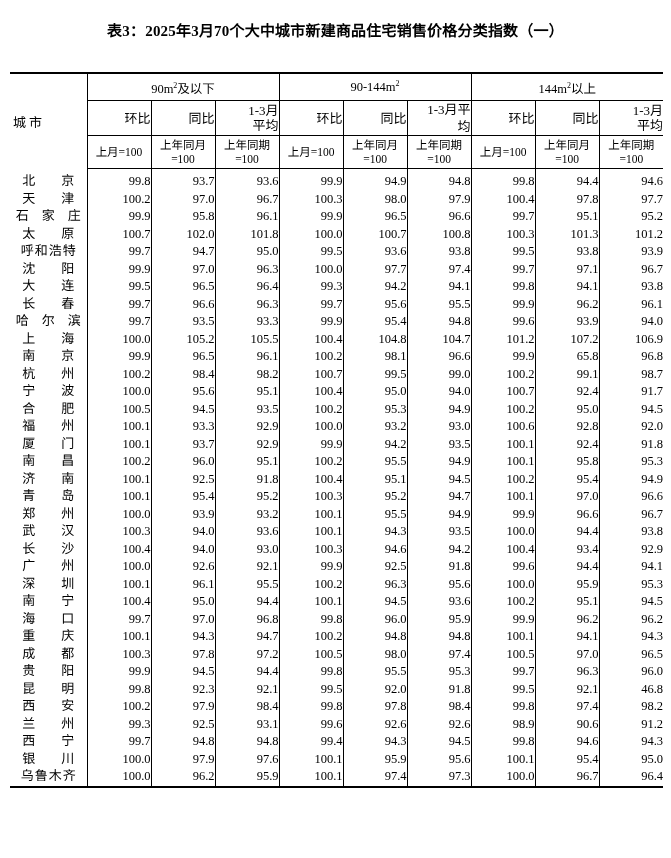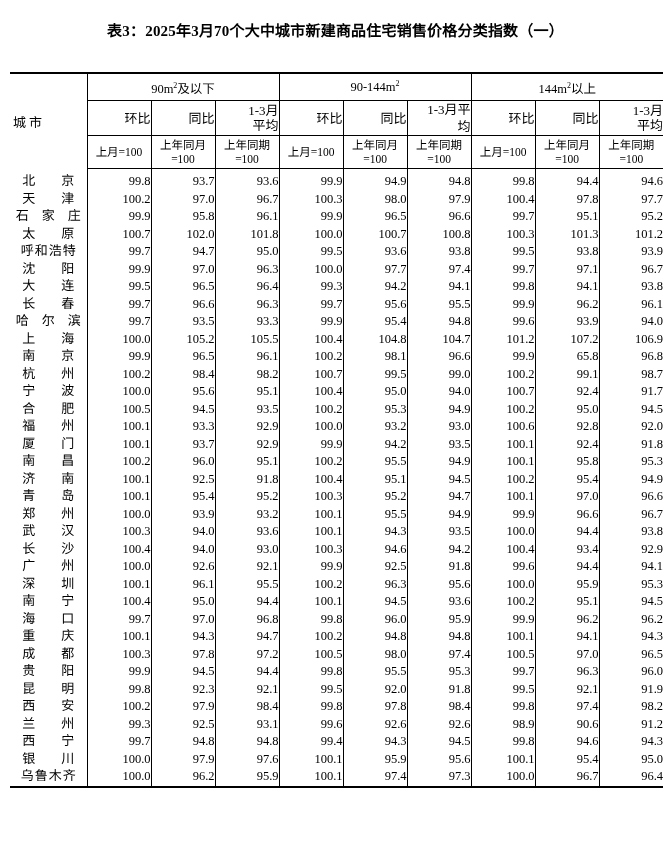--- a/index.html
+++ b/index.html
@@ -551,21 +551,21 @@
           <tr>
             <td class="city"><span class="n2">昆明</span></td>
             <td class="num vl">99.8</td>
             <td class="num vl">92.3</td>
             <td class="num vl">92.1</td>
             <td class="num vl">99.5</td>
             <td class="num vl">92.0</td>
             <td class="num vl">91.8</td>
             <td class="num vl">99.5</td>
             <td class="num vl">92.1</td>
-            <td class="num vl">91.9</td>
+            <td class="num vl">46.8</td>
           </tr>
           <tr>
             <td class="city"><span class="n2">西安</span></td>
             <td class="num vl">100.2</td>
             <td class="num vl">97.9</td>
             <td class="num vl">98.4</td>
             <td class="num vl">99.8</td>
             <td class="num vl">97.8</td>
             <td class="num vl">98.4</td>
             <td class="num vl">99.8</td>

